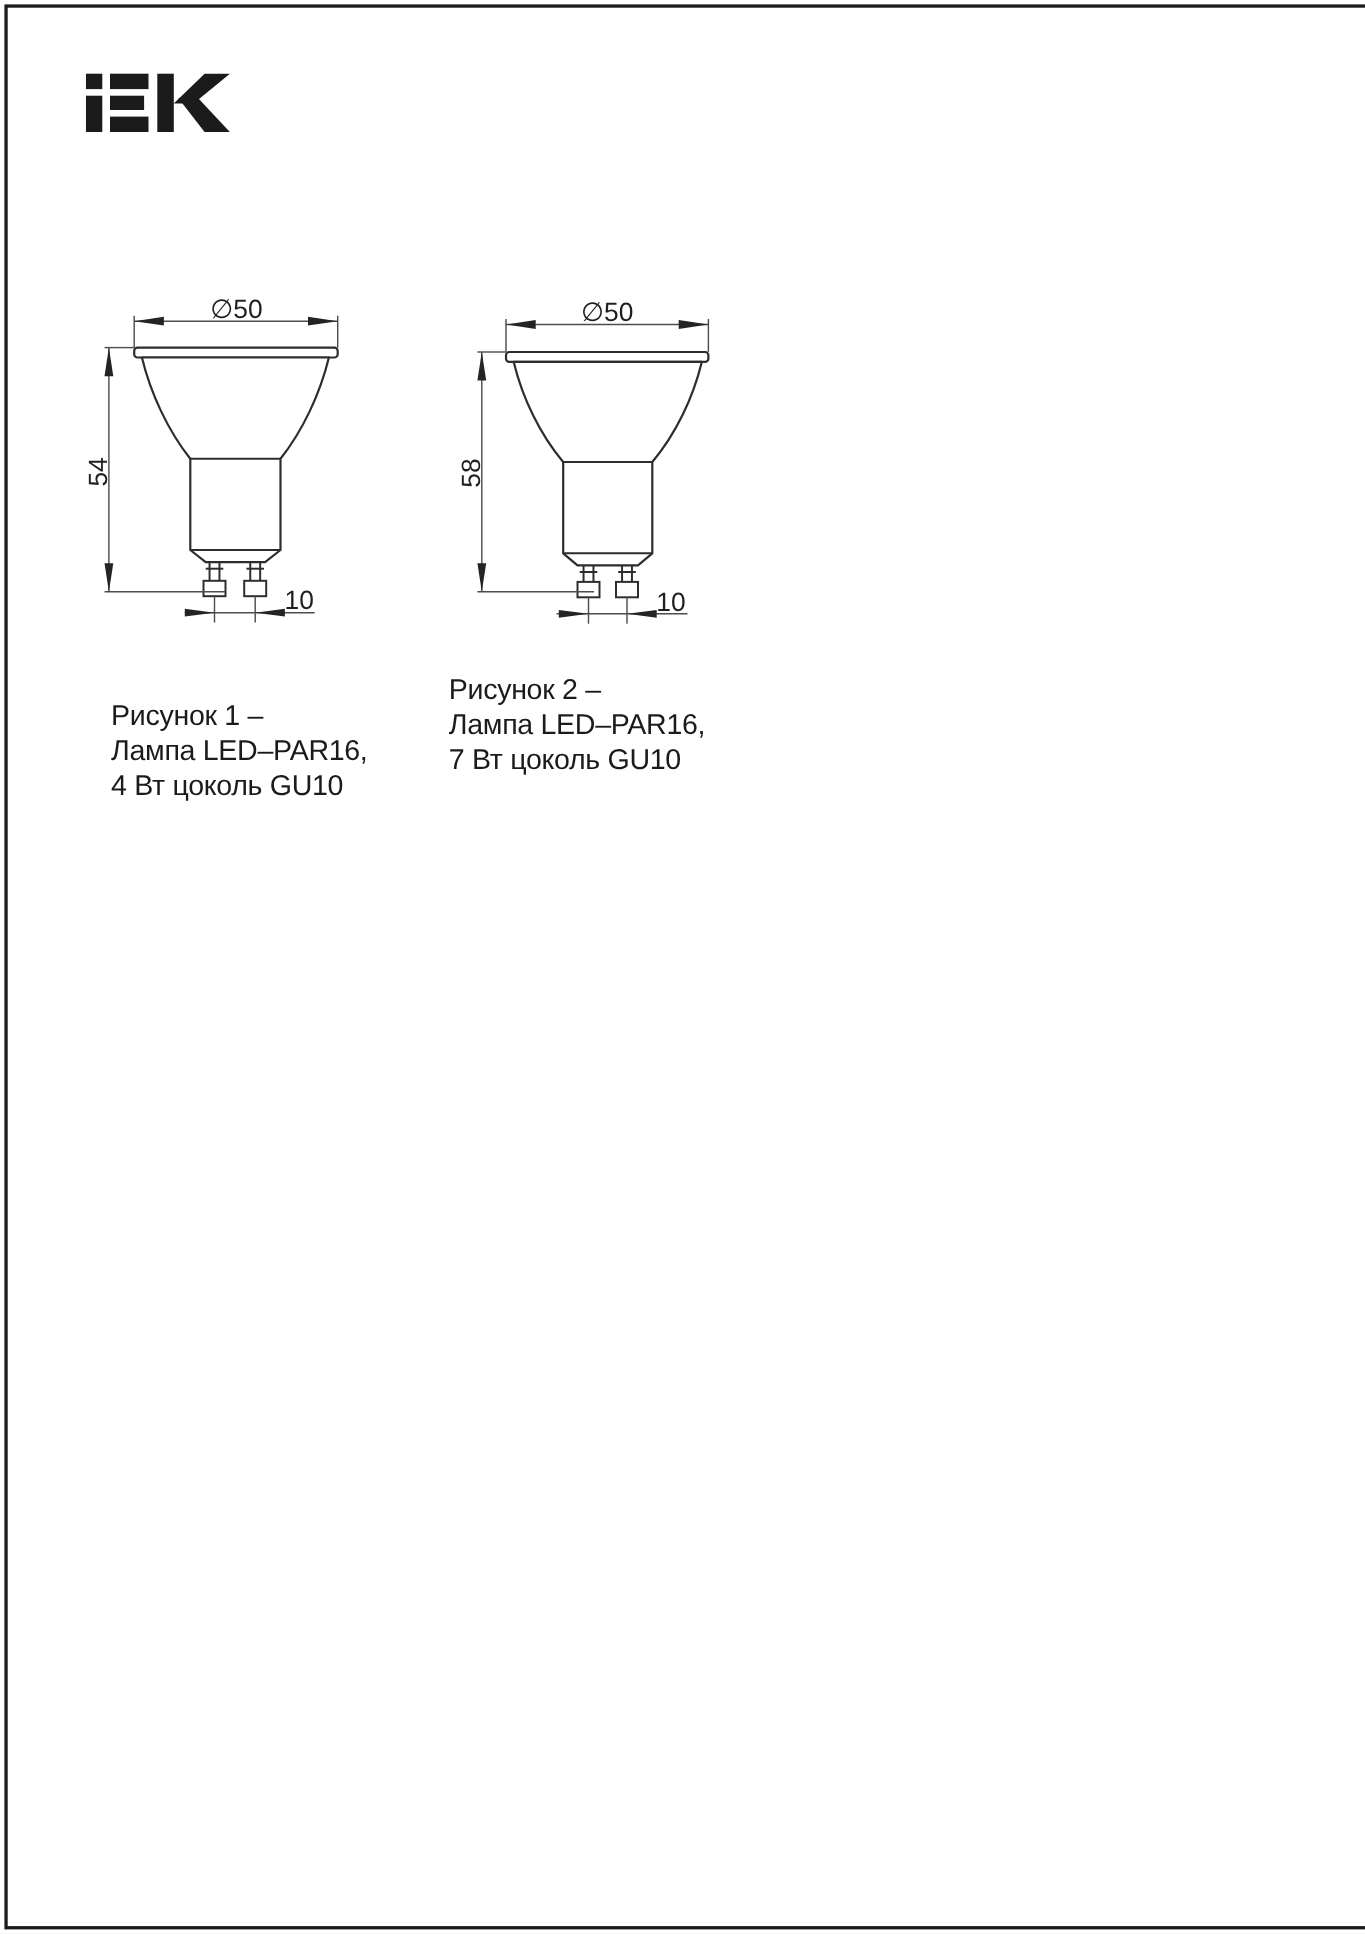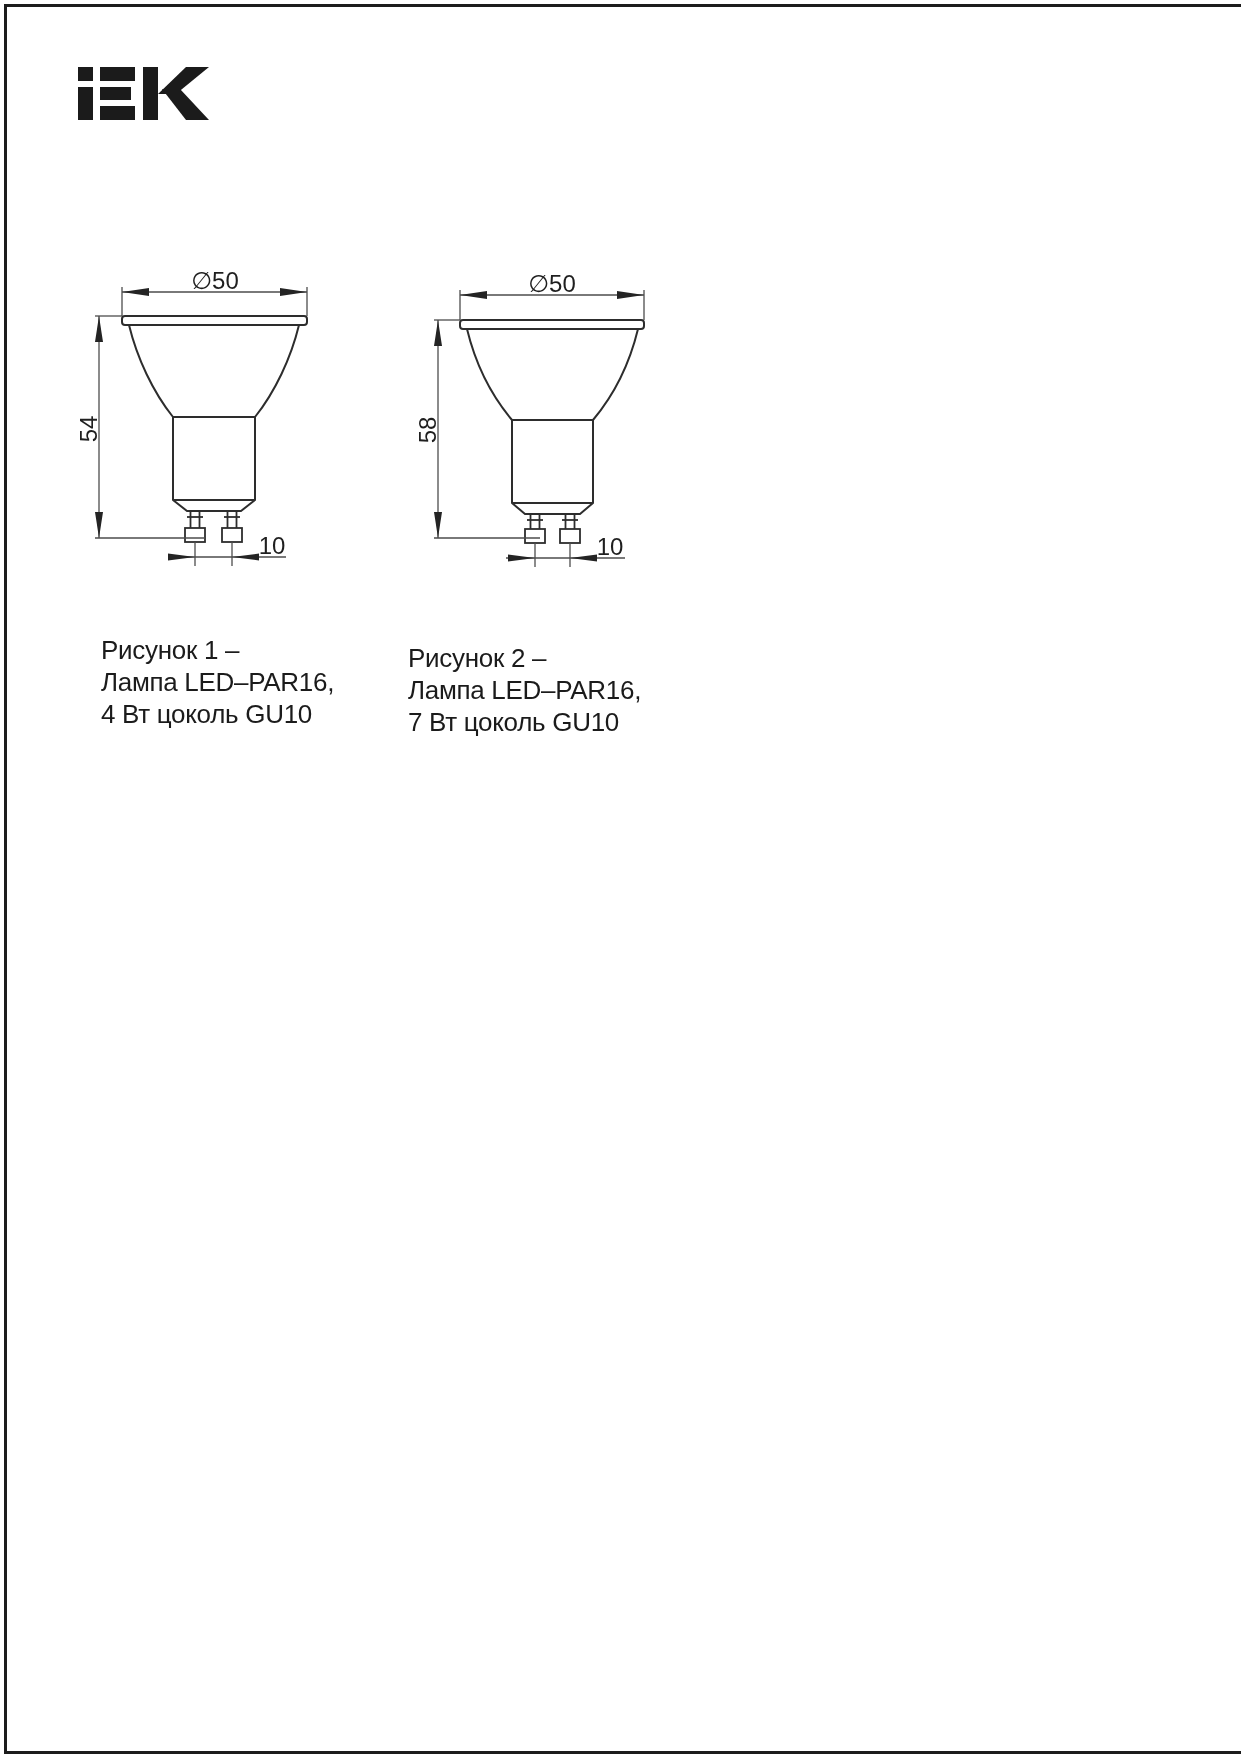--- a/index.html
+++ b/index.html
@@ -23,21 +23,21 @@
   #fig2-svg{left:400px;top:240px;}
   .caption{
     position:absolute;
     font-size:26px;
     line-height:32px;
     letter-spacing:-0.3px;
     color:#1b1b1b;
     white-space:nowrap;
   }
   #caption1{left:85px;top:634px;margin-left:16px;}
-  #caption2{left:408px;top:642px;}
+  #caption2{left:408px;top:610px;}
   .dim-text{
     font-family:"Liberation Sans","DejaVu Sans",sans-serif;
     font-size:24px;
     fill:#1f1f1f;
   }
   .outline{fill:#ffffff;stroke:#2d2d2d;stroke-width:2;stroke-linejoin:round;}
   .innerline{fill:none;stroke:#2d2d2d;stroke-width:1.8;}
   .dimline{fill:none;stroke:#4d4d4d;stroke-width:1.3;}
   .arrow{fill:#242424;stroke:none;}
   .pincap{fill:#ffffff;stroke:#2d2d2d;stroke-width:1.8;}

